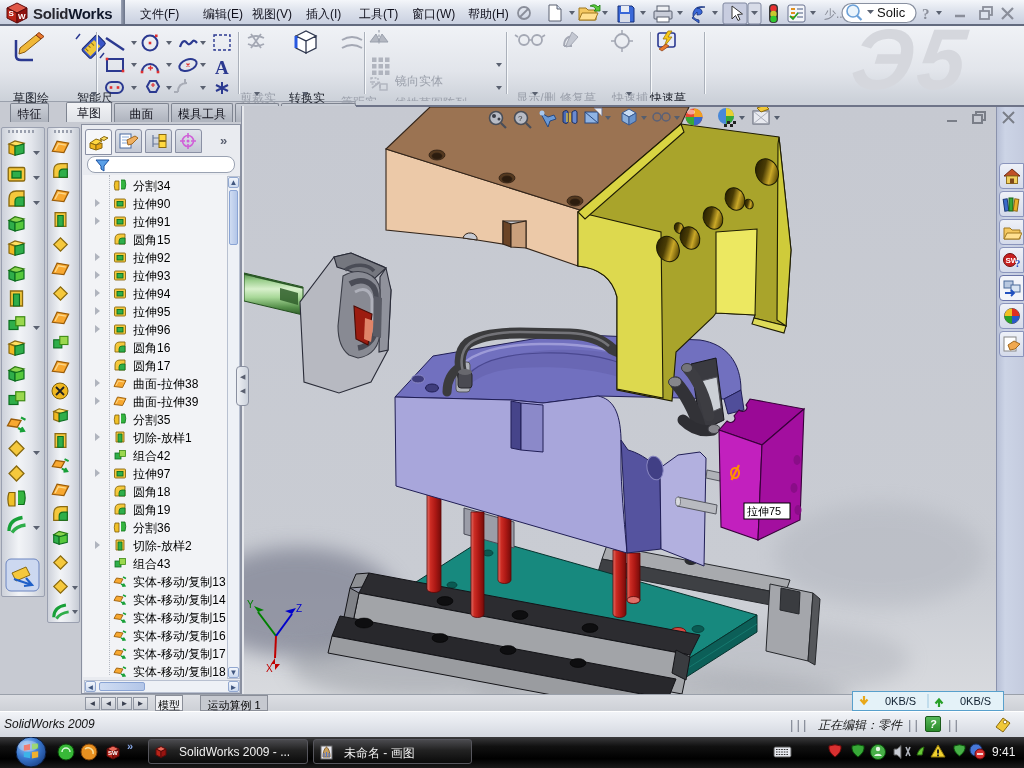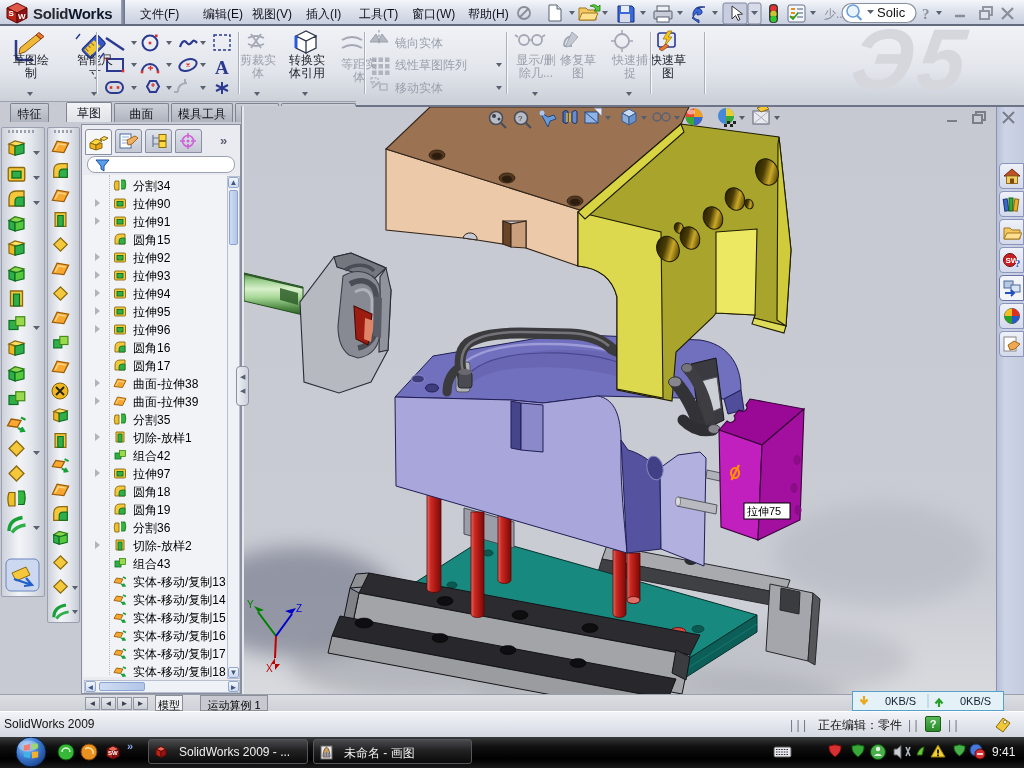--- a/index.html
+++ b/index.html
@@ -9,21 +9,21 @@
   
   #titlebar { left:0; top:0; width:1024px; height:26px;
     background:linear-gradient(#f4f6fa, #dde2ec 45%, #c9d0e0); border-bottom:2px solid #626a7e; }
   #logo { left:6px; top:2px; width:22px; height:22px; }
   #apptitle { left:33px; top:5px; font-size:15px; font-weight:bold; color:#26262e; letter-spacing:-0.3px;}
   #apptitle .w { color:#0f172a; }
   .menuitem { position:absolute; top:6px; font-size:12px; color:#10101c; }
   
   #toolbar { left:0; top:26px; width:1024px; height:76px;
     background:linear-gradient(#f0f2f6, #e2e5eb 60%, #ccd1d9); border-bottom:1px solid #9aa0ac; }
-  .tbtxt { position:absolute; font-size:12px; line-height:13px; text-align:center; color:#20242e; }
+  .tbtxt { position:absolute; font-size:12px; line-height:13px; text-align:center; color:#20242e;margin-top:38px; }
   .gray { color:#9ba0ab !important; }
   .dar { position:absolute; width:0; height:0; border-left:3.5px solid transparent; border-right:3.5px solid transparent; border-top:4px solid #5a6170; }
   .sep { position:absolute; top:32px; width:1px; height:62px; background:#aab0ba; box-shadow:1px 0 0 #f6f8fa; }
   
   #tabrow { left:0; top:102px; width:360px; height:20px; }
   .ctab { position:absolute; top:1px; height:19px; background:linear-gradient(#ccd0d8,#aeb3bd); border:1px solid #7e8490; border-bottom:none; font-size:12px; color:#14141e; text-align:center; padding-top:2px; border-radius:2px 2px 0 0;}
   .ctab.active { background:linear-gradient(#f2f3f6,#dfe2e7); top:0px; height:20px; font-weight:normal; }
   
   .vstrip { background:linear-gradient(90deg,#cdd1da, #f2f4f7 40%, #e3e6ec 70%, #c6cbd4); border:1px solid #9aa0b0; border-radius:2px; }
   #strip1 { left:1px; top:127px; width:44px; height:470px; }
@@ -42,21 +42,21 @@
   .ticon { position:absolute; left:30px; top:2px; }
   
   .sbar { background:#eef1f6; border:1px solid #b8c0d0; }
   .sthumb { background:linear-gradient(90deg,#cfdcf2,#b3c6e8); border:1px solid #8aa4d4; border-radius:2px; }
   .sarrow { background:linear-gradient(#f2f6fc,#ccd9ee); border:1px solid #92a8d0; border-radius:2px; font-size:8px; color:#40567e; text-align:center; line-height:10px; }
   
   #modeltabs { left:0; top:694px; width:1024px; height:17px; background:linear-gradient(#dcdee3,#cdd0d6); border-top:1px solid #9aa0aa; }
   .mtab { position:absolute; top:0px; height:16px; font-size:11px; text-align:center; padding-top:2px; background:#c6c9d0; border:1px solid #8a8e98; }
   .mtab.active { background:#eff0f3; }
   .navbtn { position:absolute; top:2px; width:15px; height:13px; background:linear-gradient(#e8eaee,#c8ccd4); border:1px solid #9096a2; font-size:8px; color:#3a4050; text-align:center; line-height:12px; }
-  #statusbar { left:0; top:711px; width:1024px; height:26px; background:linear-gradient(#f2f4f8,#d4d8e0); border-top:1px solid #fff; font-size:12px; color:#111; }
+  #statusbar { left:0; top:711px; width:1024px; height:26px; background:linear-gradient(#f2f4f8,#d4d8e0); border-top:1px solid #fff; font-size:12px; color:#111;font-style:italic; }
   #taskbar { left:0; top:737px; width:1024px; height:31px; background:linear-gradient(#3a3a3c,#111 30%,#000 70%,#1a1a1a); }
   .taskbtn { position:absolute; top:739px; height:25px; background:linear-gradient(#4a4a4e,#222 45%,#0a0a0a); border:1px solid #55555c; border-radius:3px; color:#f0f0f0; font-size:12px; }
   
   #netwidget { left:852px; top:691px; width:152px; height:20px; background:#e4f2f8; border:1px solid #58a0cc; font-size:11px; color:#102030; z-index:30;}
   
   #taskpane { left:996px; top:106px; width:28px; height:588px; background:linear-gradient(90deg,#b8c0d6,#ccd4e6 30%,#c4cbde); border-left:1px solid #8a92ac; }
   .tpbox { position:absolute; left:2px; width:25px; height:26px; background:linear-gradient(#eef1f8,#d4daea); border:1px solid #8a94bc; border-radius:4px 0 0 4px; }
   .tpbox.sel { background:#f2f4fa; border-color:#6a74a8; }
 </style>
 </head>

